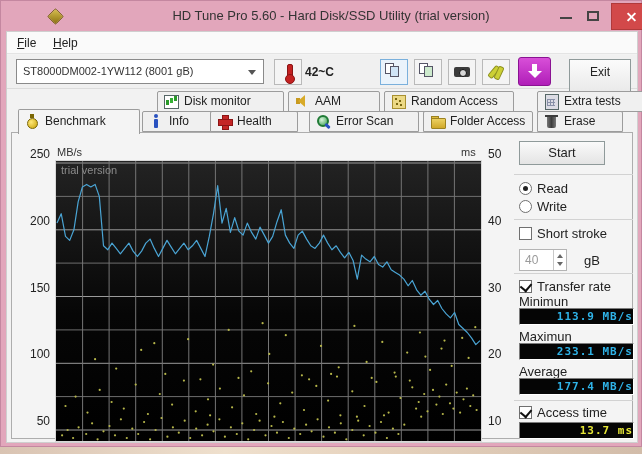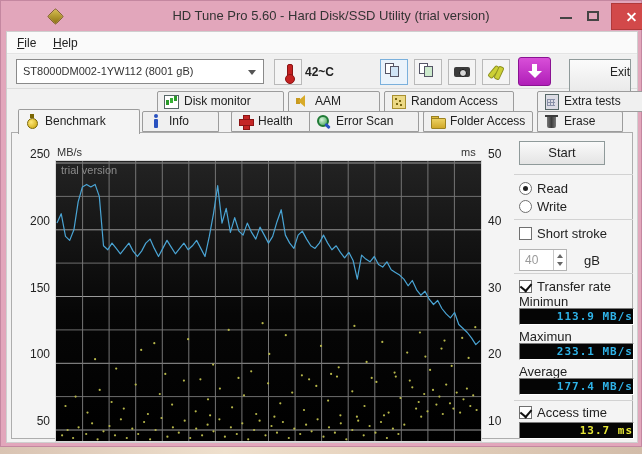--- a/index.html
+++ b/index.html
@@ -44,21 +44,21 @@
     line-height:23px; padding:0 6px; }
   .combo .chev { position:absolute; right:7px; top:10px; width:0; height:0;
     border-left:4px solid transparent; border-right:4px solid transparent;
     border-top:5px solid #555; }
   .tbtn { position:absolute; top:4px; width:28px; height:26px; background:#f4f4f4;
     border:1px solid #b9b9b9; }
   .tbtn.sel { border-color:#7ab0dc; background:#eaf3fb; }
   .temp-text { position:absolute; left:298px; top:10px; font-size:12px; font-weight:bold; color:#222; }
   .exit-btn { position:absolute; left:562px; top:4px; width:62px; height:38px;
     background:linear-gradient(#fbfbfb,#e7e7e7); border:1px solid #8f9a9a;
-    font-size:12px; color:#222; text-align:right; line-height:24px; }
+    font-size:12px; color:#222; text-align:center; line-height:24px; }
   
   .ic { position:absolute; display:block; }
   .ic-thermo { left:9px; top:4px; width:10px; height:18px; }
   .ic-thermo::before { content:""; position:absolute; left:3px; top:0; width:4px; height:12px;
     background:#c42222; border:1px solid #8a1515; border-radius:2px; }
   .ic-thermo::after { content:""; position:absolute; left:1px; top:10px; width:8px; height:8px;
     background:#c42222; border:1px solid #8a1515; border-radius:50%; }
   .ic-pages b { position:absolute; width:9px; height:11px; border:1px solid #556; display:block; }
   .ic-pages b:first-child { left:4px; top:3px; background:#fff; }
   .ic-pages-blue b:last-child { left:9px; top:6px; background:#cfe4f6; }
@@ -247,21 +247,21 @@
     <div class="tab row1" style="left:511px; width:110px;margin-left:19px;">
       <span class="ti ti-calc"></span><span>Extra tests</span>
     </div>
 
     <div class="tab active" style="left:11px; width:122px;">
       <span class="ti ti-watch"></span><span>Benchmark</span>
     </div>
     <div class="tab row2" style="left:135px; width:77px;">
       <span class="ti ti-info"></span><span>Info</span>
     </div>
-    <div class="tab row2" style="left:224px; width:88px;">
+    <div class="tab row2" style="left:203px; width:88px;">
       <span class="ti ti-cross"></span><span>Health</span>
     </div>
     <div class="tab row2" style="left:302px; width:110px;">
       <span class="ti ti-mag"></span><span>Error Scan</span>
     </div>
     <div class="tab row2" style="left:416px; width:110px;">
       <span class="ti ti-folder"></span><span>Folder Access</span>
     </div>
     <div class="tab row2" style="left:530px; width:86px;">
       <span class="ti ti-trash"></span><span>Erase</span>

